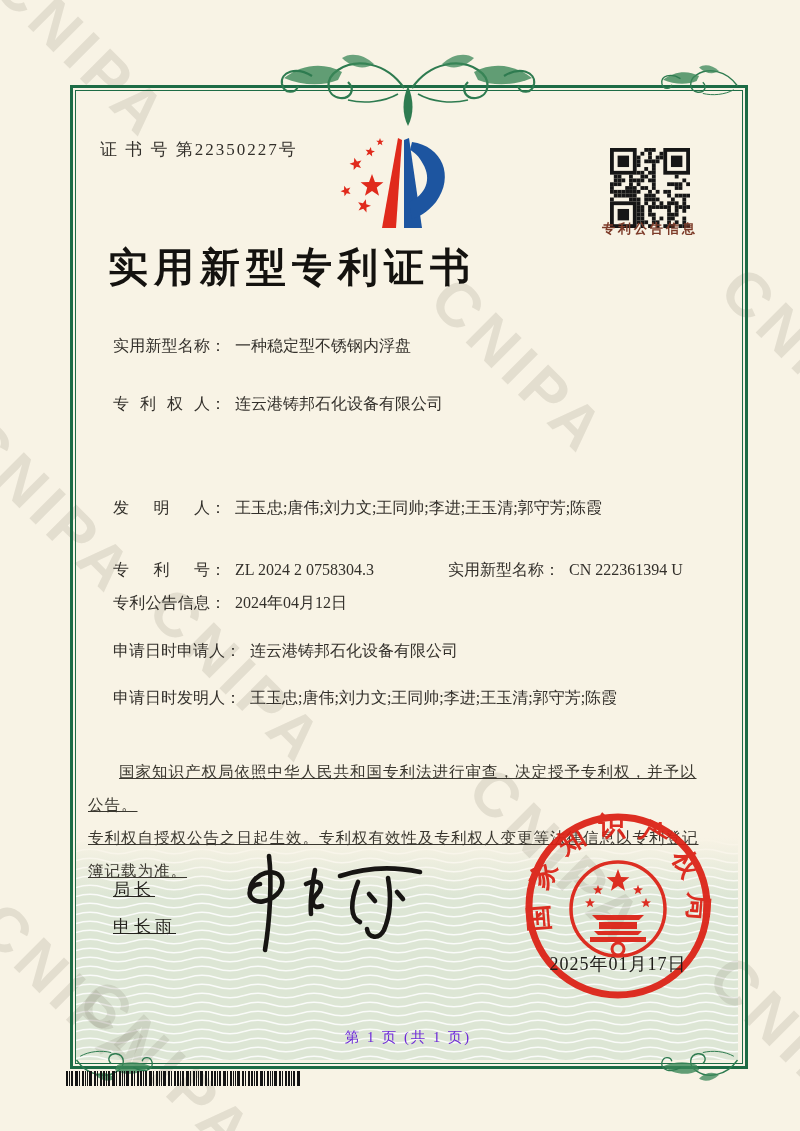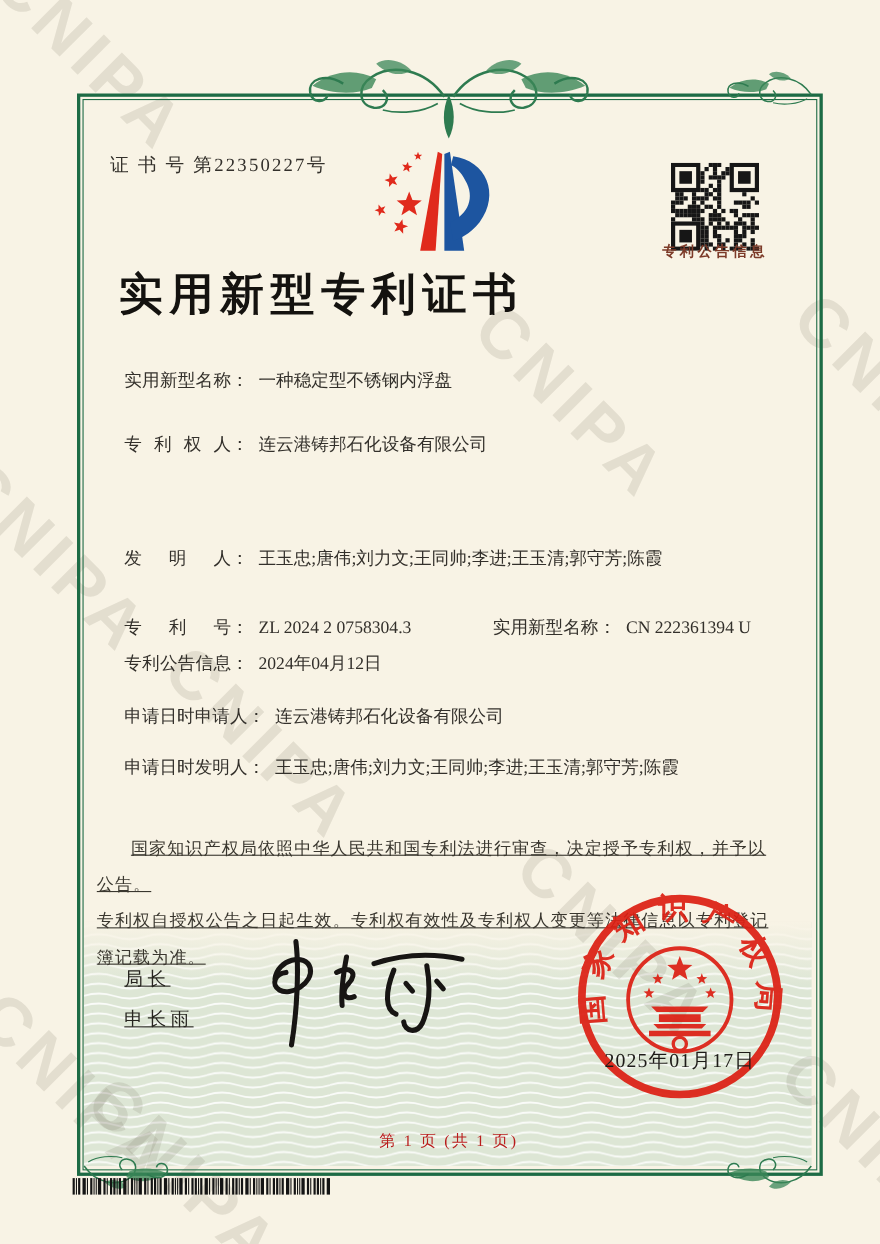--- a/index.html
+++ b/index.html
@@ -31,21 +31,21 @@
   .fcolon{margin-right:9px;}
   .pair2{position:absolute;left:335px;top:0;}
   .statement{position:absolute;left:88px;top:755px;width:622px;font-size:15.5px;
              line-height:33px;letter-spacing:1px;color:#3a372f;text-decoration:underline;}
   .statement .line1{text-indent:2em;}
   .officer{position:absolute;left:113px;font-family:"Liberation Sans","DejaVu Sans",sans-serif;
            font-size:17px;letter-spacing:4px;color:#26241f;z-index:4;text-decoration:underline;}
   .sig{position:absolute;left:222px;top:850px;z-index:5;}
   .seal{position:absolute;left:505px;top:794px;z-index:5;}
   .page-num{position:absolute;left:108px;top:1028px;width:600px;text-align:center;
-            font-size:14.5px;letter-spacing:2px;color:#b91c1c;}
+            font-size:14.5px;letter-spacing:2px;color:#6d28d9;}
   .barcode{position:absolute;left:66px;top:1071px;height:15px;z-index:4;font-size:0;white-space:nowrap;}
   .barcode i{display:inline-block;height:15px;background:#141414;}
 </style>
 </head>
 <body>
 
 <div class="page">
 
   <svg class="band" width="662" height="222" viewBox="0 0 662 222">
     <defs>

